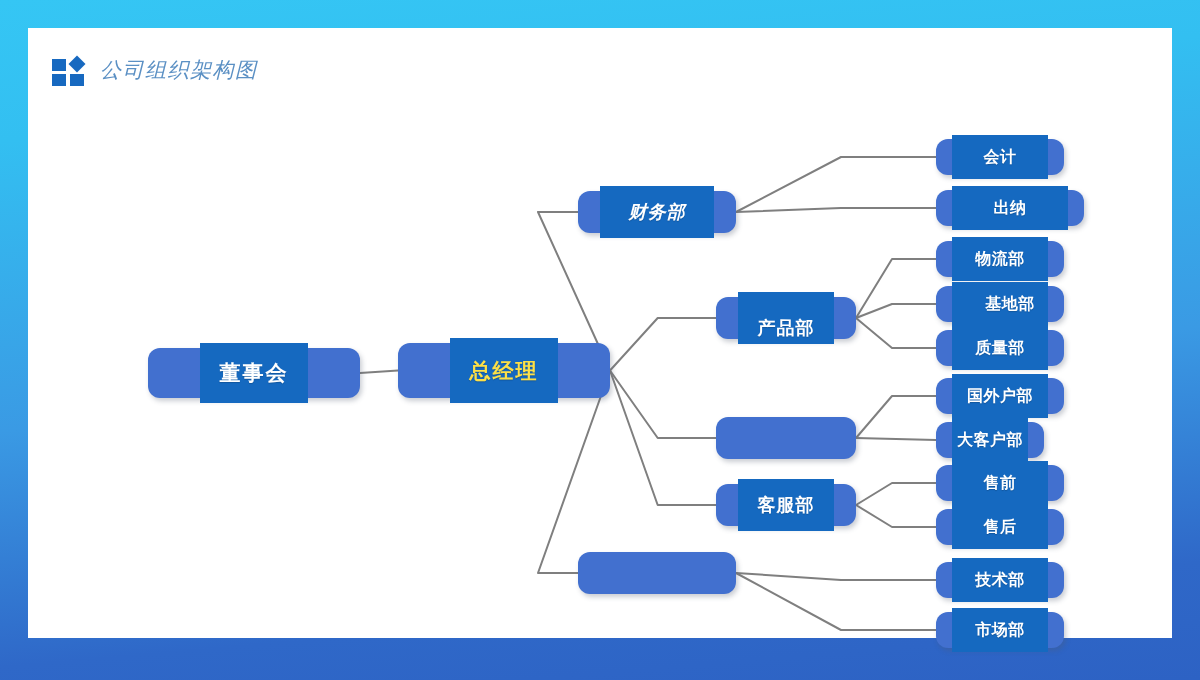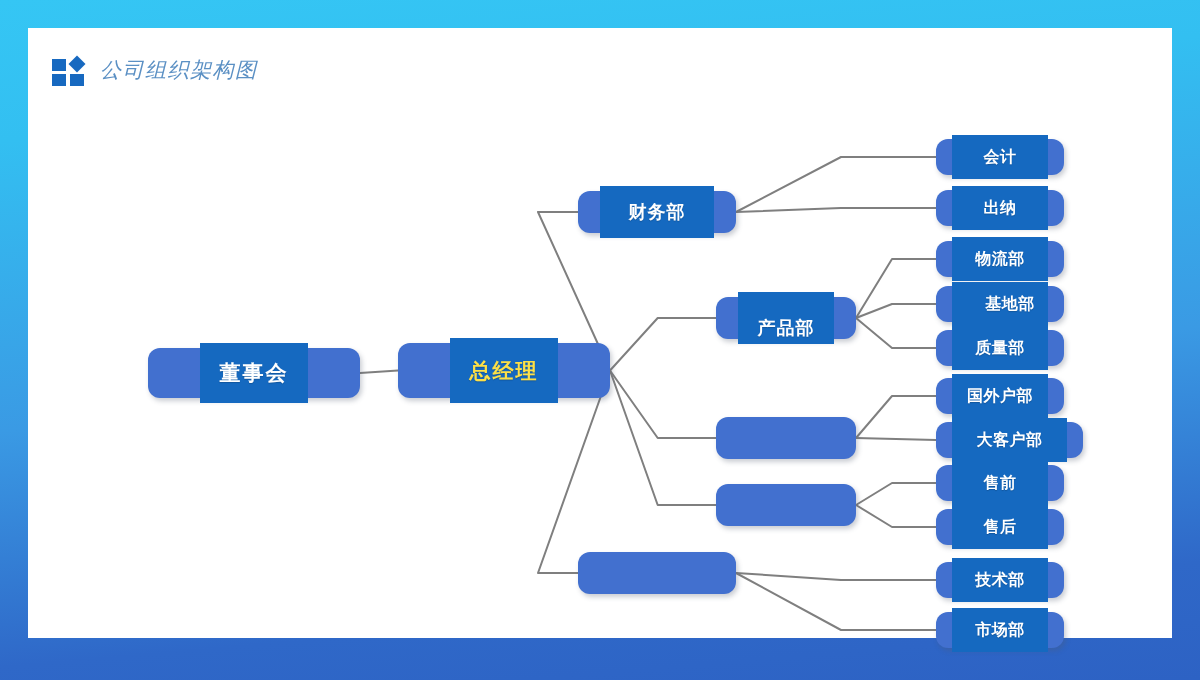--- a/index.html
+++ b/index.html
@@ -172,46 +172,49 @@
             </div>
           </div>
           <div class="node lvl1" style="left: 370px; top: 315px; width: 212px; height: 55px;">
             <div class="plate" style="background: rgb(66, 112, 207);"></div>
             <div class="face" style="background: rgb(21, 105, 192);">
               <span class="label" style="color: #fde047;">总经理</span>
             </div>
           </div>
           <div class="node lvl2" style="left: 550px; top: 163px; width: 158px; height: 42px;">
             <div class="plate" style="background: rgb(66, 112, 207);"></div>
-            <div class="face" style="background: rgb(21, 105, 192);">
+            <div class="face" style="background: rgb(21, 105, 192); font-style: italic;">
               <span class="label" style="color: rgb(255, 255, 255);">财务部</span>
             </div>
           </div>
           <div class="node lvl2" style="left: 688px; top: 269px; width: 140px; height: 42px;">
             <div class="plate" style="background: rgb(66, 112, 207);"></div>
             <div class="face" style="background: rgb(21, 105, 192);">
               <span class="label" style="color: rgb(255, 255, 255); margin-top: 20px;">产品部</span>
             </div>
           </div>
           <div class="node lvl2" style="left: 688px; top: 389px; width: 140px; height: 42px;">
             <div class="plate" style="background: rgb(66, 112, 207);"></div>
           </div>
           <div class="node lvl2" style="left: 688px; top: 456px; width: 140px; height: 42px;">
             <div class="plate" style="background: rgb(66, 112, 207);"></div>
+            <div class="face" style="background: rgb(21, 105, 192);">
+              <span class="label" style="color: rgb(255, 255, 255);">客服部</span>
+            </div>
           </div>
           <div class="node lvl2" style="left: 550px; top: 524px; width: 158px; height: 42px;">
             <div class="plate" style="background: rgb(66, 112, 207);"></div>
           </div>
           <div class="node lvl3" style="left: 908px; top: 111px; width: 128px; height: 36px;">
             <div class="plate" style="background: rgb(66, 112, 207);"></div>
             <div class="face" style="background: rgb(21, 105, 192);">
               <span class="label" style="color: rgb(255, 255, 255);">会计</span>
             </div>
           </div>
-          <div class="node lvl3" style="left: 908px; top: 162px; width: 128px; height: 36px;">
+          <div class="node lvl3" style="left: 908px; top: 162px; width: 148px; height: 36px;">
             <div class="plate" style="background: rgb(66, 112, 207);"></div>
             <div class="face" style="background: rgb(21, 105, 192);">
               <span class="label" style="color: rgb(255, 255, 255);">出纳</span>
             </div>
           </div>
           <div class="node lvl3" style="left: 908px; top: 213px; width: 128px; height: 36px;">
             <div class="plate" style="background: rgb(66, 112, 207);"></div>
             <div class="face" style="background: rgb(21, 105, 192);">
               <span class="label" style="color: rgb(255, 255, 255);">物流部</span>
             </div>
@@ -227,21 +230,21 @@
             <div class="face" style="background: rgb(21, 105, 192);">
               <span class="label" style="color: rgb(255, 255, 255); text-align: center;">质量部</span>
             </div>
           </div>
           <div class="node lvl3" style="left: 908px; top: 350px; width: 128px; height: 36px;">
             <div class="plate" style="background: rgb(66, 112, 207);"></div>
             <div class="face" style="background: rgb(21, 105, 192);">
               <span class="label" style="color: rgb(255, 255, 255);">国外户部</span>
             </div>
           </div>
-          <div class="node lvl3" style="left: 908px; top: 394px; width: 147px; height: 36px;">
+          <div class="node lvl3" style="left: 908px; top: 394px; width: 108px; height: 36px;">
             <div class="plate" style="background: rgb(66, 112, 207);"></div>
             <div class="face" style="background: rgb(21, 105, 192);">
               <span class="label" style="color: rgb(255, 255, 255);">大客户部</span>
             </div>
           </div>
           <div class="node lvl3" style="left: 908px; top: 437px; width: 128px; height: 36px;">
             <div class="plate" style="background: rgb(66, 112, 207);"></div>
             <div class="face" style="background: rgb(21, 105, 192);">
               <span class="label" style="color: rgb(255, 255, 255);">售前</span>
             </div>

